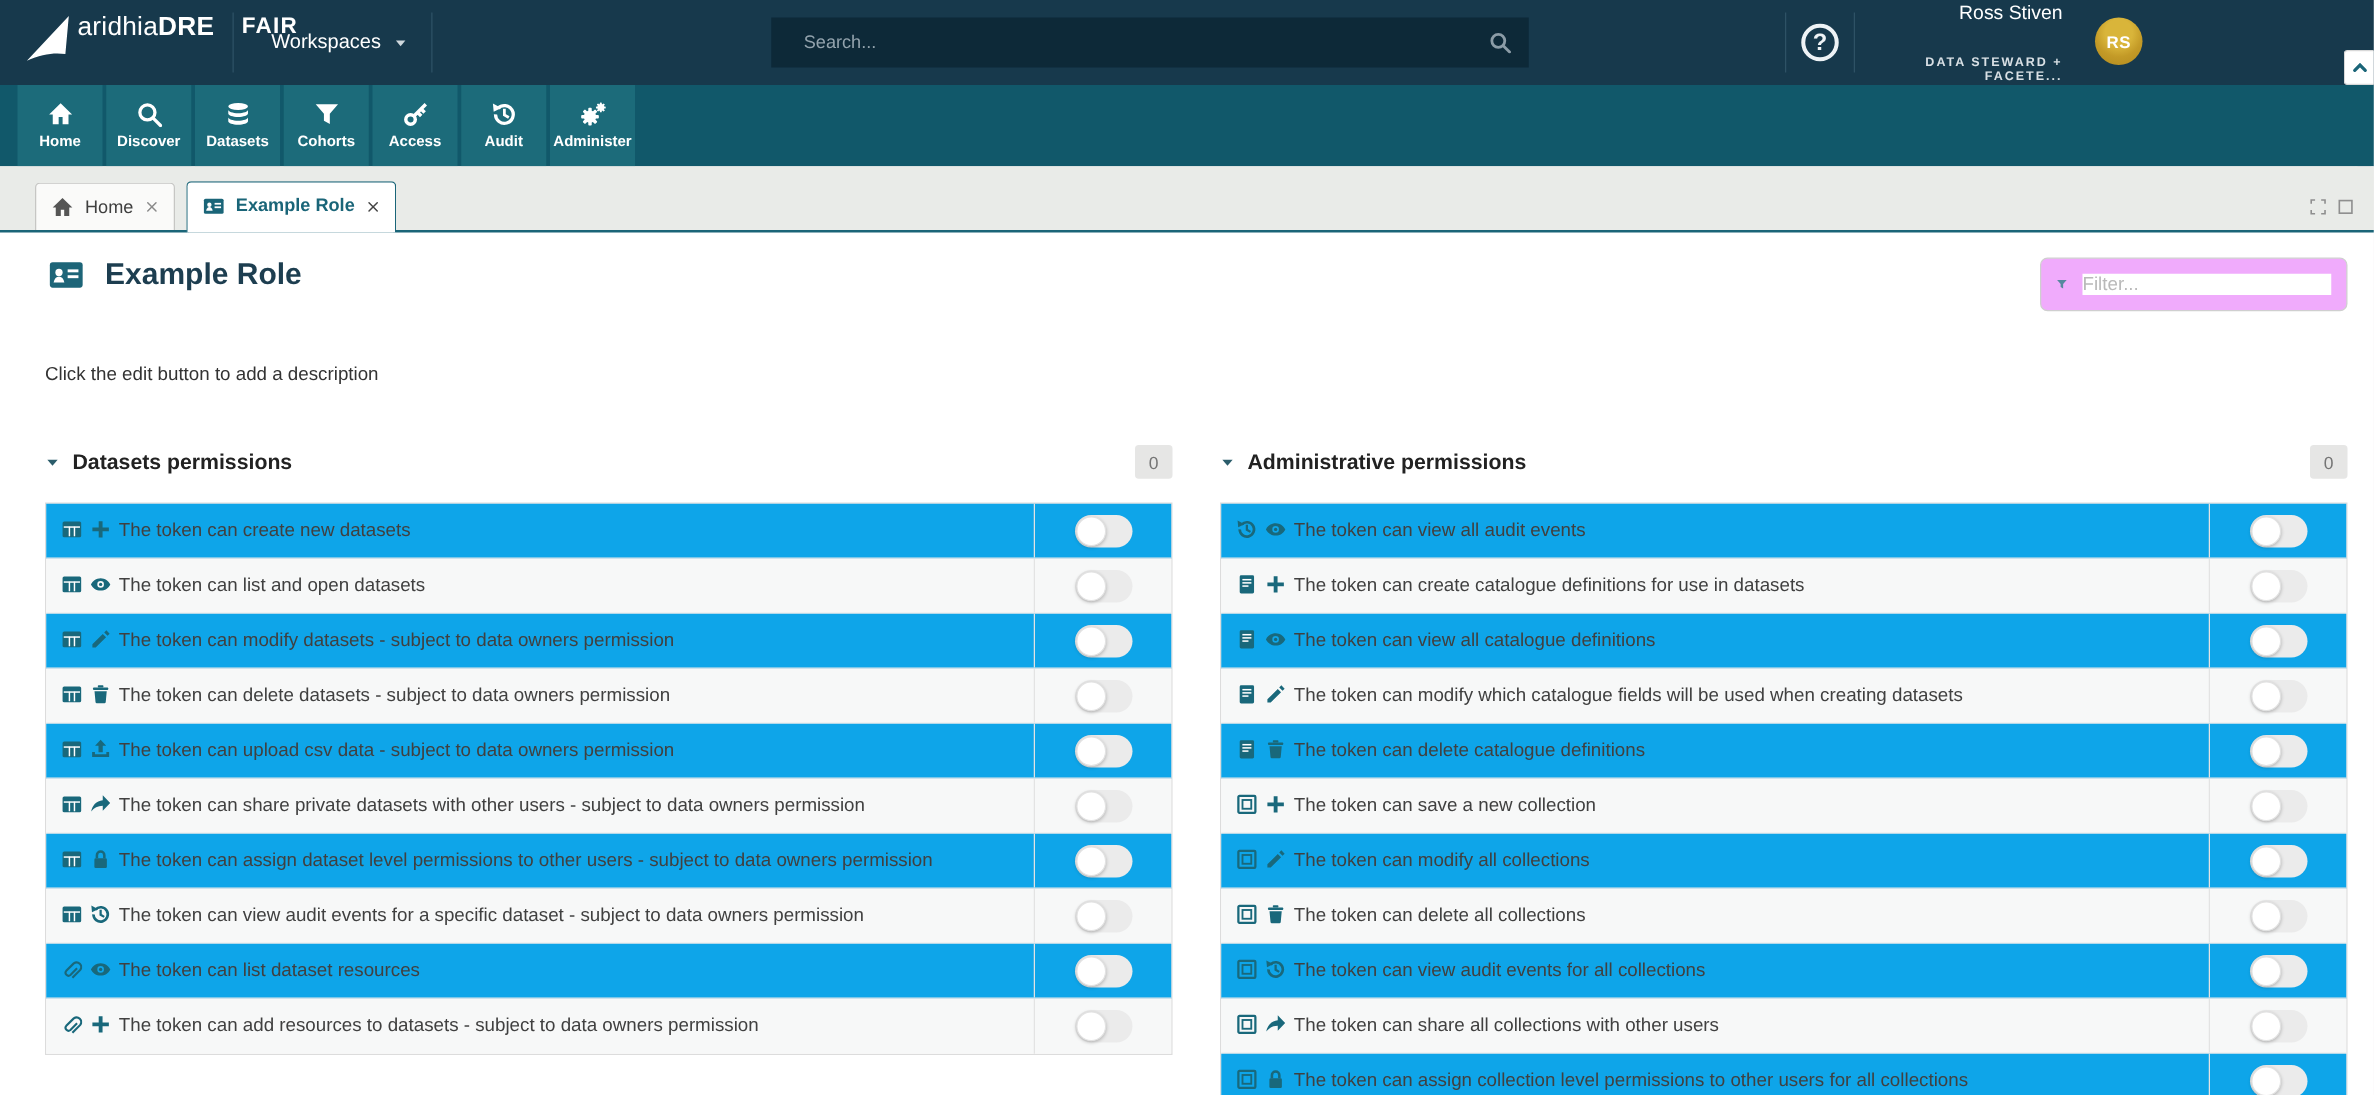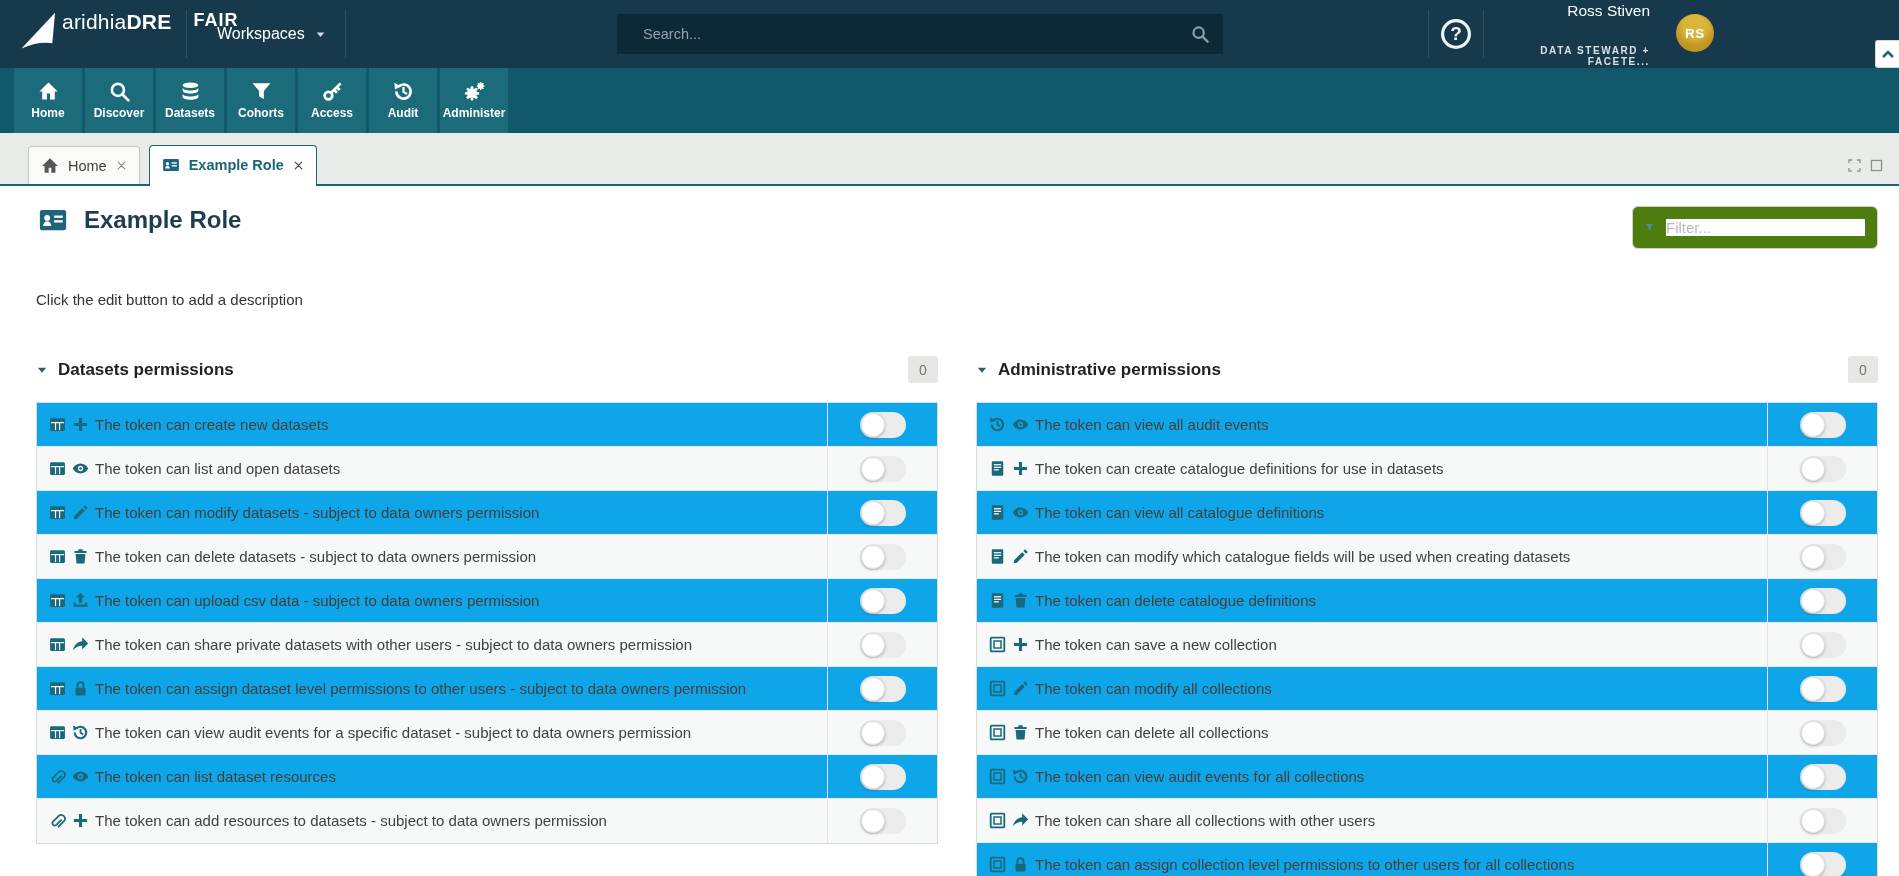--- a/index.html
+++ b/index.html
@@ -67,21 +67,21 @@
   .tab.active .tab-ic { color:#1a6578; }
   .tab.active .tab-close { color:#444; }
   #tabstrip-icons { position:absolute; left:1848px; top:159px; display:flex; gap:9px; color:#8f8f8f; z-index:1; }
   #tabstrip-icons svg { width:13px; height:13px; cursor:pointer; }
 
   
   #content { position:absolute; left:0; top:184px; width:1899px; height:692px; background:#fff; border-top:2px solid #1a6578; z-index:1; }
   #page-title-row { position:absolute; left:38px; top:19px; display:flex; align-items:center; gap:16px; }
   #page-title-row .title-ic { width:30px; height:30px; color:#1d6578; }
   #page-title { font-size:24px; font-weight:bold; color:#1d3e50; }
-  #filterbox { position:absolute; left:1632px; top:20px; width:246px; height:43px; border:1px solid #cfcfcf; border-radius:6px; background:#4d7c0f; display:flex; align-items:center; padding:0 12px; gap:12px; }
+  #filterbox { position:absolute; left:1632px; top:20px; width:246px; height:43px; border:1px solid #cfcfcf; border-radius:6px; background:#f0abfc; display:flex; align-items:center; padding:0 12px; gap:12px; }
   #filterbox .fun { width:17px; height:17px; color:#56889e; }
   #filterbox input { border:none; outline:none; flex:1; font-size:15px; color:#444; font-family:"Liberation Sans",sans-serif; }
   #filterbox input::placeholder { color:#b9b9b9; }
   #description { position:absolute; left:36px; top:105px; font-size:15px; color:#333; }
 
   .section-header { position:absolute; top:170px; width:902px; display:flex; align-items:center; }
   .sec-caret { width:12px; height:12px; color:#2b5d6b; margin-right:10px; cursor:pointer; }
   .sec-title { font-size:17px; font-weight:bold; color:#222; }
   .sec-badge { margin-left:auto; min-width:30px; height:27px; background:#e6e6e5; border-radius:3px; color:#757575; font-size:14px; display:flex; align-items:center; justify-content:center; padding:0 8px; }
 

